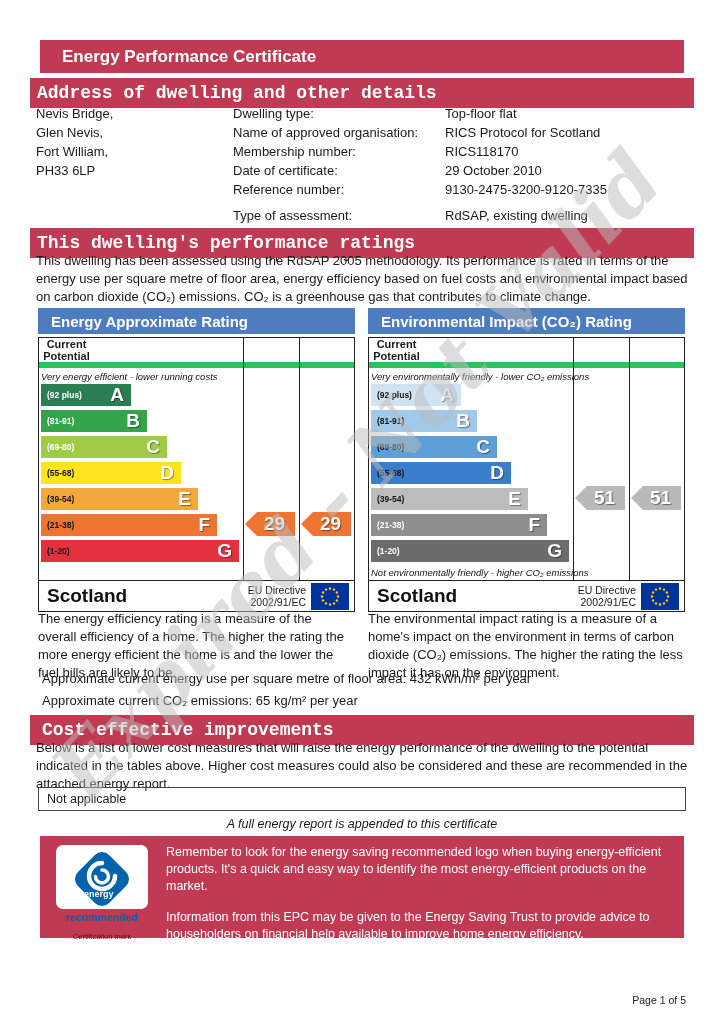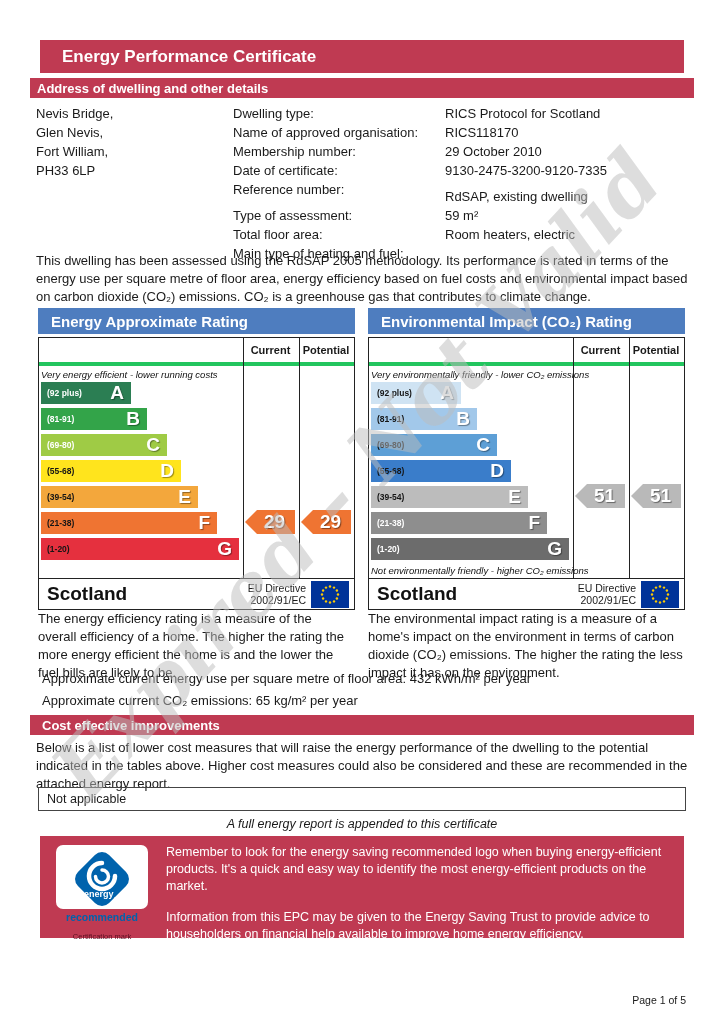--- a/index.html
+++ b/index.html
@@ -5,35 +5,35 @@
   html,body { margin:0; padding:0; }
   .page {
     position:relative; width:724px; height:1024px; background:#ffffff;
     font-family:"Liberation Sans", sans-serif; color:#1a1a1a; overflow:hidden;
   }
   .abs { position:absolute; }
 
   
   .banner-red { background:#bf3a52; color:#fff; font-weight:bold; display:flex; align-items:center; }
   .title-banner { left:40px; top:40px; width:644px; height:33px; font-size:17px; padding-left:22px; box-sizing:border-box; }
-  .section-banner { left:30px; width:664px; height:20px; font-size:13px; padding-left:7px; box-sizing:border-box; }
+  .section-banner { left:30px; width:664px; height:30px; font-size:18px; padding-left:7px; box-sizing:border-box;font-family:Liberation Mono, monospace; }
 
   
   .addr { left:36px; top:104px; width:190px; font-size:13px; line-height:19px; }
   .det-labels { left:233px; top:104px; width:208px; font-size:13px; line-height:19px; }
   .det-values { left:445px; top:104px; width:245px; font-size:13px; line-height:19px; }
   .det-row.mt { margin-top:7px; }
 
   .body-text { font-size:13px; line-height:18px; }
 
   
   .chart { width:317px; box-sizing:border-box; }
   .chart-banner { height:26px; background:#4e7dbf; color:#fff; font-weight:bold; font-size:15px; display:flex; align-items:center; padding-left:13px; box-sizing:border-box; }
   .ct-table { position:relative; border:1px solid #222; margin-top:3px; background:#fff; }
-  .ct-header { height:24px; display:flex; border-bottom:4px solid #22c55e; }
+  .ct-header { height:24px; display:flex; border-bottom:6px solid #22c55e;flex-direction:column; }
   .ct-header .spacer { width:204px; }
   .ct-header .colh { width:55px; display:flex; align-items:center; justify-content:center; font-size:11px; font-weight:bold; }
   .ct-header .colh:last-child { flex:1; }
   .ct-body { position:relative; height:212px; padding:2px 0 0 2px; box-sizing:border-box; }
   .vline { position:absolute; top:0; bottom:30px; width:1px; background:#222; pointer-events:none; z-index:2; }
   .vline.v1 { left:204px; } .vline.v2 { left:260px; }
   .note { font-style:italic; font-size:9.5px; height:14px; line-height:13px; color:#111; }
   .band { height:22px; margin-bottom:4px; display:flex; align-items:center; justify-content:space-between; box-sizing:border-box; }
   .band .range { font-size:8.5px; font-weight:bold; color:#fff; padding-left:6px; white-space:nowrap; }
   .band.dark .range { color:#151515; }
@@ -89,29 +89,31 @@
     <div class="det-row">Name of approved organisation:</div>
     <div class="det-row">Membership number:</div>
     <div class="det-row">Date of certificate:</div>
     <div class="det-row">Reference number:</div>
     <div class="det-row mt">Type of assessment:</div>
     <div class="det-row">Total floor area:</div>
     <div class="det-row">Main type of heating and fuel:</div>
   </div>
 
   <div class="abs det-values">
+    <div class="det-row">Top-floor flat</div>
     <div class="det-row">RICS Protocol for Scotland</div>
     <div class="det-row">RICS118170</div>
     <div class="det-row">29 October 2010</div>
     <div class="det-row">9130-2475-3200-9120-7335</div>
     <div class="det-row mt">RdSAP, existing dwelling</div>
     <div class="det-row">59 m²</div>
     <div class="det-row">Room heaters, electric</div>
   </div>
 
+  <div class="abs banner-red section-banner" style="top:228px;">This dwelling's performance ratings</div>
   <div class="abs body-text" style="left:36px; top:252px; width:652px;">This dwelling has been assessed using the RdSAP 2005 methodology. Its performance is rated in terms of the energy use per square metre of floor area, energy efficiency based on fuel costs and environmental impact based on carbon dioxide (CO₂) emissions. CO₂ is a greenhouse gas that contributes to climate change.</div>
 
   <div class="abs chart" style="left:38px; top:308px;">
     <div class="chart-banner">Energy Approximate Rating</div>
     <div class="ct-table">
       <div class="vline v1"></div>
       <div class="vline v2"></div>
       <div class="ct-header">
         <div class="spacer"></div>
         <div class="colh">Current</div>

